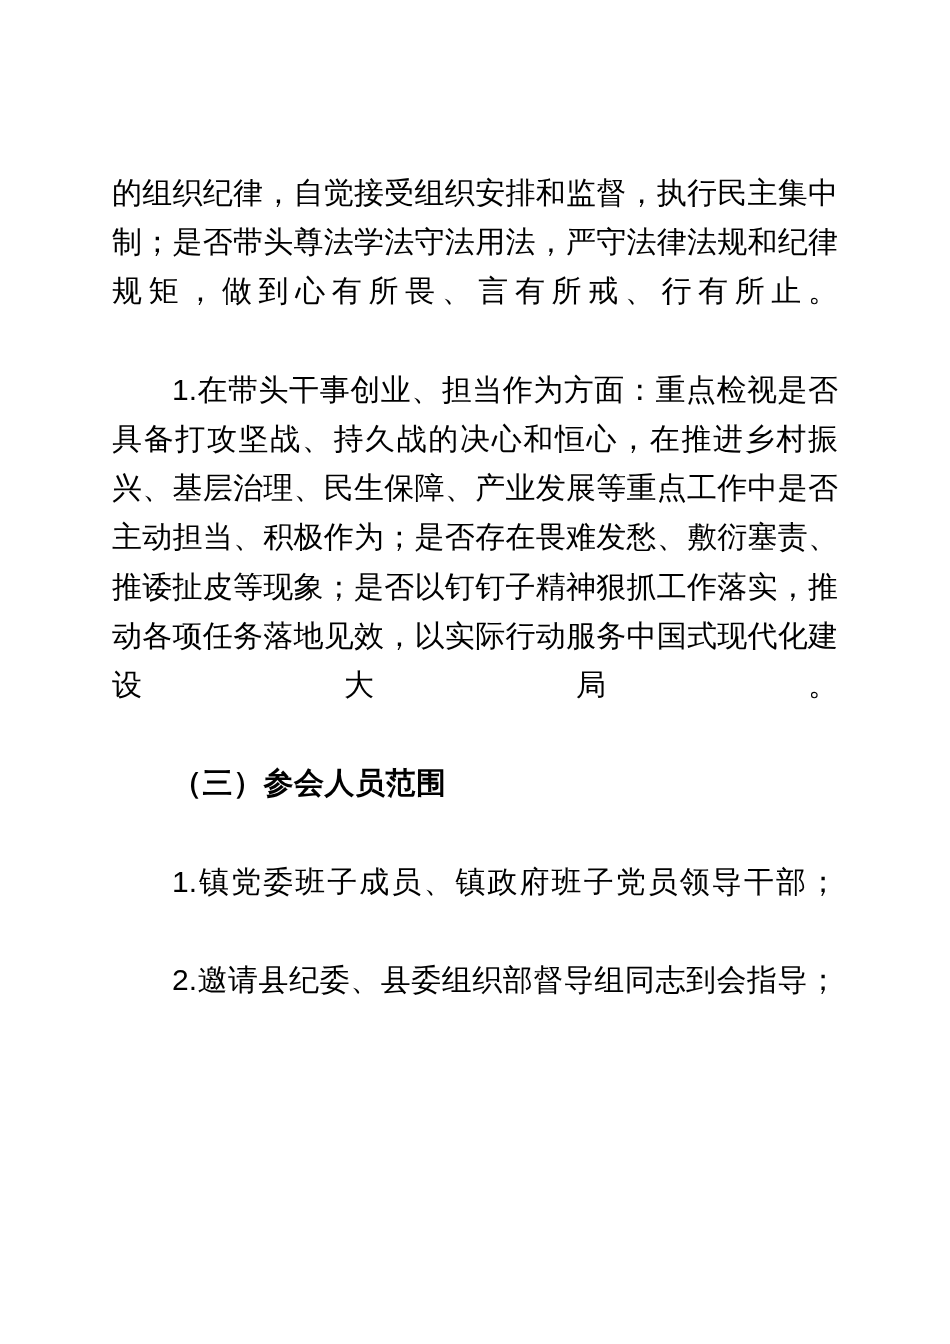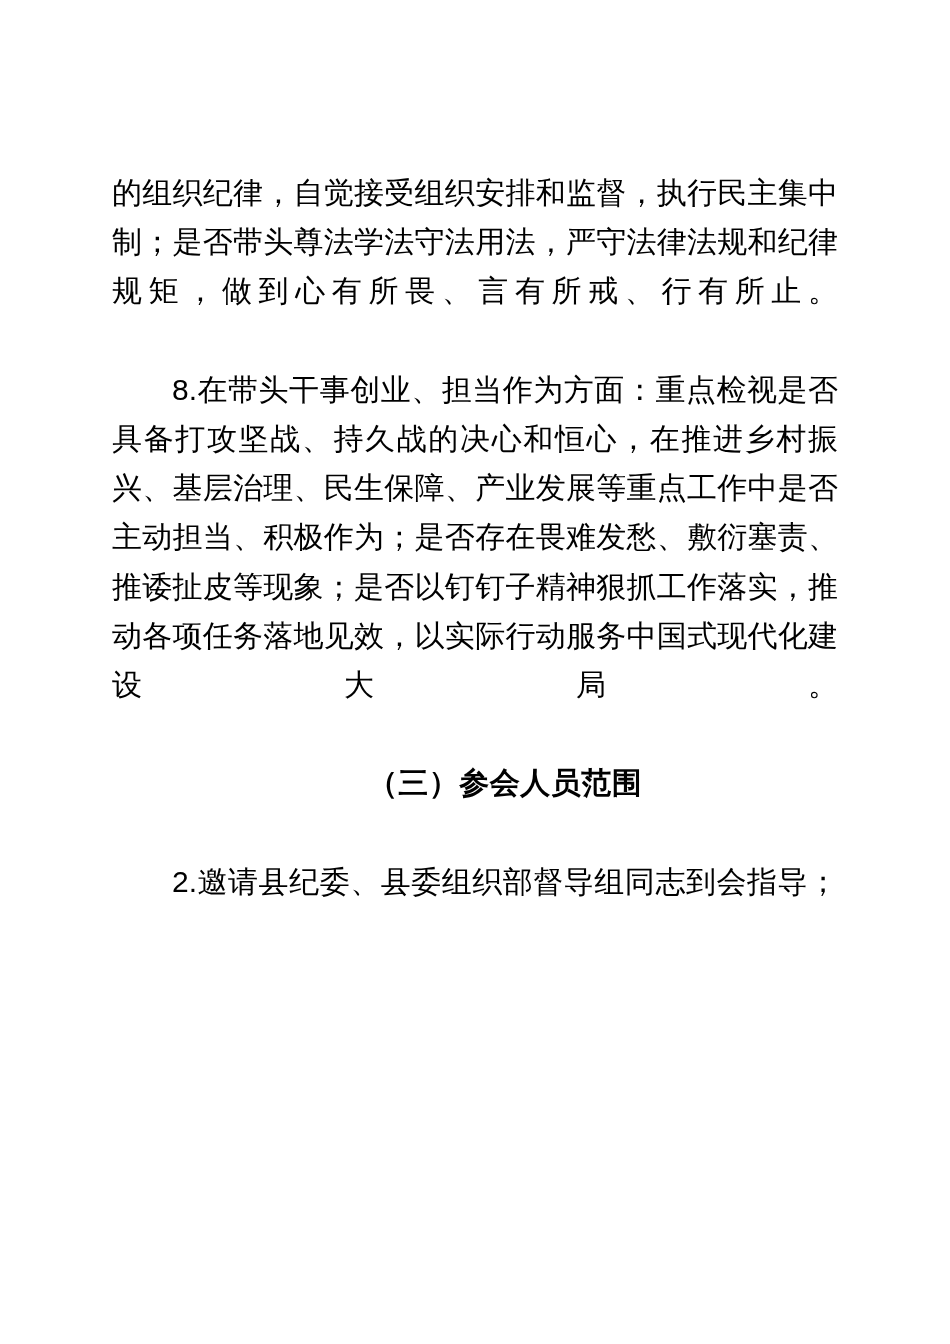--- a/index.html
+++ b/index.html
@@ -36,42 +36,43 @@
     word-break: break-all;
     font-weight: 400;
   }
   .para.indent {
     text-indent: 60px;
   }
   .para.heading {
     font-weight: bold;
     text-indent: 60px;
     letter-spacing: 0.5px;
-    text-align: center;
+    text-align: left;
   }
   .para.noindent {
     text-indent: 0;
   }
   
   .para::after {
     content: "";
     display: inline-block;
     width: 100%;
   }
 </style>
 </head>
 <body>
 
 <div class="page">
   <div class="doc-body">
 
     <p class="para noindent">的组织纪律，自觉接受组织安排和监督，执行民主集中制；是否带头尊法学法守法用法，严守法律法规和纪律规矩，做到心有所畏、言有所戒、行有所止。</p>
 
-    <p class="para indent">8.在带头干事创业、担当作为方面：重点检视是否具备打攻坚战、持久战的决心和恒心，在推进乡村振兴、基层治理、民生保障、产业发展等重点工作中是否主动担当、积极作为；是否存在畏难发愁、敷衍塞责、推诿扯皮等现象；是否以钉钉子精神狠抓工作落实，推动各项任务落地见效，以实际行动服务中国式现代化建设大局。</p>
+    <p class="para indent">1.在带头干事创业、担当作为方面：重点检视是否具备打攻坚战、持久战的决心和恒心，在推进乡村振兴、基层治理、民生保障、产业发展等重点工作中是否主动担当、积极作为；是否存在畏难发愁、敷衍塞责、推诿扯皮等现象；是否以钉钉子精神狠抓工作落实，推动各项任务落地见效，以实际行动服务中国式现代化建设大局。</p>
 
 
     <p class="para heading">（三）参会人员范围</p>
 
+    <p class="para indent">1.镇党委班子成员、镇政府班子党员领导干部；</p>
 
     <p class="para indent">2.邀请县纪委、县委组织部督导组同志到会指导；</p>
 
   </div>
 </div>
 
 </body></html>

